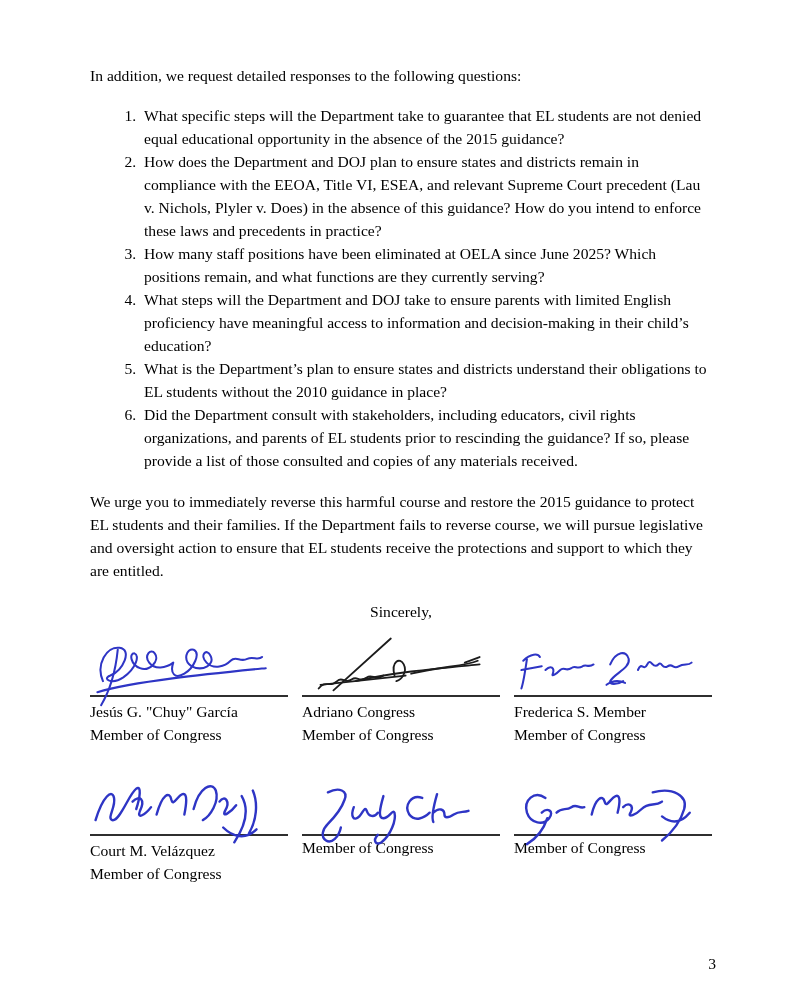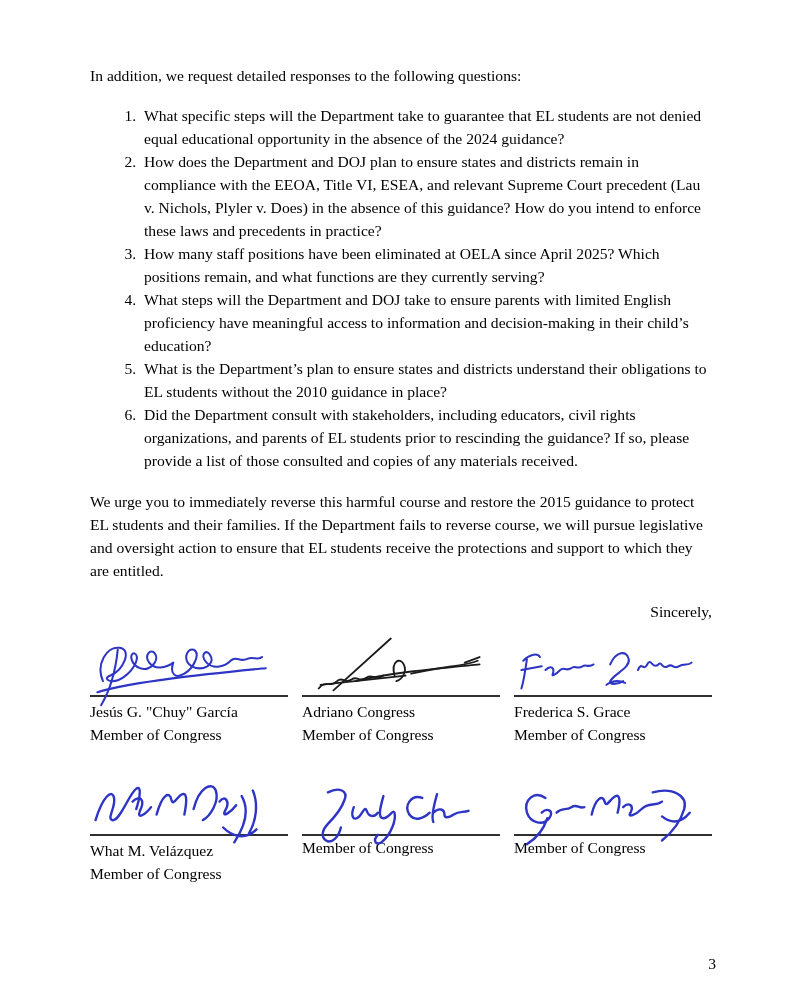--- a/index.html
+++ b/index.html
@@ -21,21 +21,21 @@
   .intro { margin-bottom: 17px; }
   ol.questions {
     list-style: decimal;
     list-style-position: outside;
     margin: 0 0 0 0;
     padding-left: 50px;
   }
   ol.questions li { padding-left: 4px; }
   .closing-1 { margin-top: 18px; }
   .closing-2 { margin-top: 21px; }
-  .valediction { margin-top: 18px; text-align: right; }
+  .valediction { margin-top: 18px; text-align: center; }
   .sig-row {
     display: flex;
     gap: 14px;
     margin-top: 10px;
   }
   .sig-row-2 { margin-top: 26px; }
   .sig-block { flex: 1; position: relative; }
   .sig-canvas {
     display: block;
     width: 100%;
@@ -64,23 +64,23 @@
 </style>
 </head>
 <body>
 
 <div class="page">
   <div class="content">
 
     <p class="para intro">In addition, we request detailed responses to the following questions:</p>
 
     <ol class="questions">
-      <li>What specific steps will the Department take to guarantee that EL students are not denied equal educational opportunity in the absence of the 2024 guidance?</li>
+      <li>What specific steps will the Department take to guarantee that EL students are not denied equal educational opportunity in the absence of the 2015 guidance?</li>
       <li>How does the Department and DOJ plan to ensure states and districts remain in compliance with the EEOA, Title VI, ESEA, and relevant Supreme Court precedent (Lau v. Nichols, Plyler v. Does) in the absence of this guidance? How do you intend to enforce these laws and precedents in practice?</li>
-      <li>How many staff positions have been eliminated at OELA since April 2025? Which positions remain, and what functions are they currently serving?</li>
+      <li>How many staff positions have been eliminated at OELA since June 2025? Which positions remain, and what functions are they currently serving?</li>
       <li>What steps will the Department and DOJ take to ensure parents with limited English proficiency have meaningful access to information and decision-making in their child’s education?</li>
       <li>What is the Department’s plan to ensure states and districts understand their obligations to EL students without the 2010 guidance in place?</li>
       <li>Did the Department consult with stakeholders, including educators, civil rights organizations, and parents of EL students prior to rescinding the guidance? If so, please provide a list of those consulted and copies of any materials received.</li>
     </ol>
 
     <p class="para closing-1">We urge you to immediately reverse this harmful course and restore the 2015 guidance to protect EL students and their families. If the Department fails to reverse course, we will pursue legislative and oversight action to ensure that EL students receive the protections and support to which they are entitled.</p>
 
 
     <p class="para valediction">Sincerely,</p>
 
@@ -112,36 +112,36 @@
         <div class="sig-title">Member of Congress</div>
       </div>
 
       <div class="sig-block">
         <svg class="sig-canvas" viewBox="0 0 200 80" preserveAspectRatio="xMinYMax meet">
           <path stroke-width="2.2" d="M10 30 C18 22 26 22 28 26 M8 40 L30 36 M14 28 C12 42 10 54 8 60 M34 40 C40 34 44 38 42 44 C40 48 46 44 50 40 C54 36 56 42 62 38 C66 34 68 40 74 36 C78 33 80 38 86 34" stroke="#2e35c5"></path>
           <path stroke-width="2.2" d="M104 34 C110 20 122 18 124 28 C126 38 108 44 104 52 C102 56 112 56 118 52 M100 56 C108 50 116 52 120 54" stroke="#2e35c5"></path>
           <path stroke-width="2.2" d="M134 40 C138 30 140 42 144 34 C148 26 150 40 156 34 C160 30 160 40 166 36 C172 32 172 40 178 36 C184 32 188 36 192 32" stroke="#2e35c5"></path>
         </svg>
         <div class="sig-line"></div>
-        <div class="sig-name">Frederica S. Grace</div>
+        <div class="sig-name">Frederica S. Member</div>
         <div class="sig-title">Member of Congress</div>
       </div>
     </div>
 
     <div class="sig-row sig-row-2">
 
       <div class="sig-block">
         <svg class="sig-canvas" viewBox="0 0 200 80" preserveAspectRatio="xMinYMax meet">
           <path stroke-width="2.6" d="M6 52 C14 26 24 18 26 28 C28 38 18 50 24 52 C32 54 42 24 50 18 C56 14 54 28 50 40 M46 32 C54 24 60 30 54 42 C50 52 60 46 66 38" stroke="#2e35c5"></path>
           <path stroke-width="2.6" d="M72 46 C78 24 86 20 88 30 C90 38 94 26 100 24 C106 22 104 36 102 46" stroke="#2e35c5"></path>
           <path stroke-width="2.6" d="M112 40 C118 16 132 10 136 20 C140 32 130 48 122 52 M140 32 C146 24 152 32 146 42 C142 50 152 44 158 36" stroke="#2e35c5"></path>
           <path stroke-width="2.6" d="M164 26 C172 40 168 58 156 76 M144 60 C154 70 168 74 180 62 M176 20 C182 34 180 52 172 66" stroke="#2e35c5"></path>
         </svg>
         <div class="sig-line"></div>
-        <div class="sig-name">What M. Velázquez</div>
+        <div class="sig-name">Court M. Velázquez</div>
         <div class="sig-title">Member of Congress</div>
       </div>
 
       <div class="sig-block">
         <svg class="sig-canvas" viewBox="0 0 200 80" preserveAspectRatio="xMinYMax meet">
           <path stroke-width="2.6" d="M28 22 C40 16 50 20 46 30 C42 42 34 50 28 56 C22 62 20 70 26 74 C32 78 40 70 42 60" stroke="#2e35c5"></path>
           <path stroke-width="2.6" d="M56 38 C52 48 56 54 62 48 C66 44 68 36 70 42 C72 48 78 50 82 44 M88 26 C84 40 82 50 88 50 C94 50 98 40 100 44 C102 52 96 68 86 76 C80 80 76 74 82 68" stroke="#2e35c5"></path>
           <path stroke-width="2.6" d="M130 28 C118 24 110 36 116 46 C122 54 132 50 138 44 M146 24 C142 38 140 50 142 54 M142 44 C148 38 154 40 154 46 C154 50 158 50 164 46 C170 42 174 44 180 42" stroke="#2e35c5"></path>
         </svg>
         <div class="sig-line"></div>

